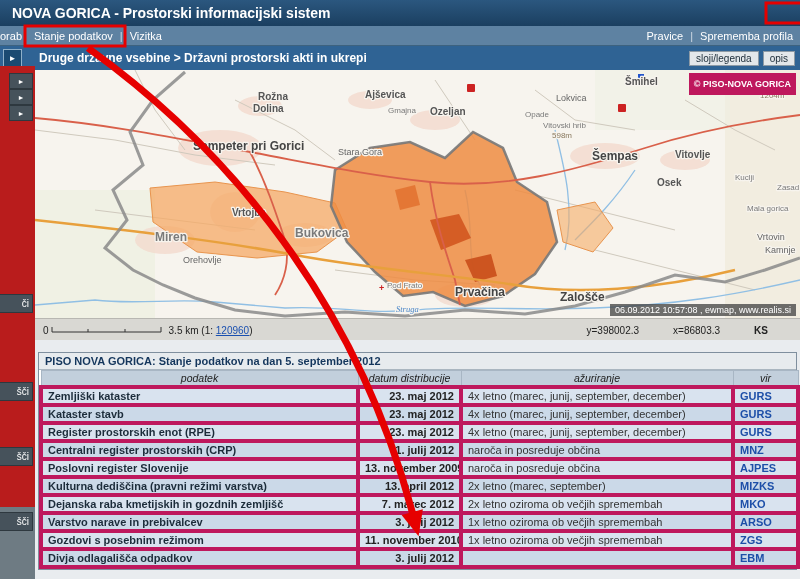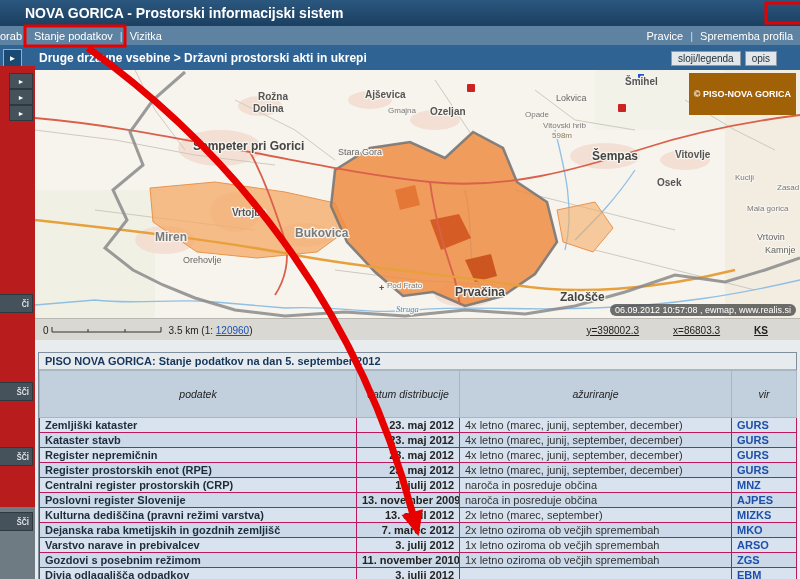--- a/index.html
+++ b/index.html
@@ -3,84 +3,84 @@
 <meta charset="utf-8">
 <style>
   html,body{margin:0;padding:0;background:#9aa3a9;}
   .screen{position:relative;width:800px;height:579px;overflow:hidden;background:#6e7b83;
           font-family:"Liberation Sans",sans-serif;-webkit-font-smoothing:antialiased;}
 
   
   .header{position:absolute;left:0;top:0;width:800px;height:26px;
           background:linear-gradient(#2b577f,#1b3f60);color:#fff;
           display:flex;align-items:center;}
-  .header .title{font-size:14px;font-weight:bold;margin-left:25px;white-space:nowrap;}
+  .header .title{font-size:14px;font-weight:bold;margin-left:12px;white-space:nowrap;}
 
   
   .menubar{position:absolute;left:0;top:26px;width:800px;height:19px;background:#5e82a2;
            display:flex;align-items:center;color:#fff;font-size:11px;border-bottom:1px solid #3d627f;}
   .menubar .mi{padding:0 7px;white-space:nowrap;cursor:default;}
   .menubar .frag{padding:0 2px 0 0;}
   .menubar .sep{color:#cfdbe5;}
   .menubar .spacer{flex:1;}
 
   
   .crumb{position:absolute;left:0;top:46px;width:800px;height:24px;background:#2f6394;
          display:flex;align-items:center;border-bottom:1px solid #1d4669;}
   .crumb-btn{width:17px;height:17px;margin-left:3px;background:#1a4a72;border:1px solid #8fb0c9;
              color:#fff;font-size:8px;display:flex;align-items:center;justify-content:center;cursor:pointer;}
   .crumb-text{color:#fff;font-weight:bold;font-size:12px;margin-left:17px;white-space:nowrap;}
-  .crumb-right{margin-left:auto;margin-right:23px;display:flex;gap:4px;}
+  .crumb-right{margin-left:auto;margin-right:5px;display:flex;gap:4px;}
   .tool-btn{background:#e3e7ea;border:1px solid #8d9aa5;font-size:10px;padding:1px 6px;
             color:#1b2b38;font-family:"Liberation Sans",sans-serif;cursor:pointer;}
 
   
   .sidebar{position:absolute;left:0;top:66px;width:35px;height:441px;background:#b91c1c;}
   .side-arrow{position:absolute;left:9px;width:22px;height:14px;background:#46525b;border:1px solid #2e383f;
               color:#fff;font-size:7px;display:flex;align-items:center;justify-content:center;cursor:pointer;}
   .side-frag{position:absolute;left:0;width:29px;height:17px;background:#46525b;border:1px solid #2e383f;border-left:none;
              color:#fff;font-size:10px;display:flex;align-items:center;justify-content:flex-end;
              padding-right:3px;cursor:pointer;}
 
   
   .map{position:absolute;left:35px;top:70px;width:765px;height:248px;background:#f7f4ee;overflow:hidden;}
   .map svg{position:absolute;left:0;top:0;}
-  .map-copyright{position:absolute;top:3px;right:4px;background:#a16207;color:#fff;
-                 font-size:9px;font-weight:bold;padding:16px 5px;}
+  .map-copyright{position:absolute;top:3px;right:4px;background:#be185d;color:#fff;
+                 font-size:9px;font-weight:bold;padding:6px 5px;}
   .map-credit{position:absolute;bottom:2px;right:4px;background:rgba(70,70,70,.78);color:#fff;
-              font-size:9px;padding:1px 5px;border-radius:6px;}
+              font-size:9px;padding:1px 5px;}
   .map text{paint-order:stroke;stroke:#f7f4ee;stroke-width:2.5px;stroke-linejoin:round;}
   .lbl-big{font:bold 12px "Liberation Sans",sans-serif;fill:#444;}
   .lbl-gray-big{font:bold 12px "Liberation Sans",sans-serif;fill:#7a7a7a;}
   .lbl-town{font:bold 10px "Liberation Sans",sans-serif;fill:#555;}
   .lbl-sm{font:9px "Liberation Sans",sans-serif;fill:#666;}
   .lbl-tiny{font:8px "Liberation Sans",sans-serif;fill:#7a7a7a;}
   .lbl-peak{font:8px "Liberation Sans",sans-serif;fill:#8a7a5f;}
   .lbl-water{font:italic 8.5px "Liberation Serif",serif;fill:#4a86c8;}
 
   
   .scalebar{position:absolute;left:35px;top:318px;width:765px;height:22px;background:#d9d8d3;
             border-top:1px solid #b8b7b2;display:flex;align-items:center;font-size:10px;color:#222;}
   .sb-zero{margin-left:8px;}
   .sb-ruler{margin-left:2px;}
   .sb-text{margin-left:6px;white-space:nowrap;}
   .sb-link{color:#1a50b0;text-decoration:underline;cursor:pointer;}
-  .sb-right{margin-left:auto;display:flex;align-items:center;text-decoration:underline;}
+  .sb-right{margin-left:auto;display:flex;align-items:center;}
   .sb-coord{margin-right:34px;white-space:nowrap;}
   .sb-crs{margin-right:32px;font-weight:bold;cursor:pointer;}
 
   
   .table-zone{position:absolute;left:35px;top:340px;width:765px;height:239px;background:#e9ecef;}
   .datatable{position:absolute;left:3px;top:12px;width:757px;border:1px solid #7f8f9e;background:#fff;}
   .tbl-title{background:#e7ebee;border-bottom:1px solid #aab6c0;font-weight:bold;font-size:11px;
              color:#14365c;padding:2px 6px;white-space:nowrap;}
   .datatable table{border-collapse:collapse;table-layout:fixed;width:100%;font-size:11px;}
   .datatable th{background:#c2cfdc;font-style:italic;font-weight:normal;font-size:10.5px;color:#222;
-                border:1px solid #a8b6c4;padding:17px 4px;height:12px;}
-  .datatable td{border:1px solid #be185d;padding:0 5px;height:14px;white-space:nowrap;overflow:hidden;}
+                border:1px solid #a8b6c4;padding:1px 4px;height:12px;}
+  .datatable td{border:4px solid #be185d;padding:0 5px;height:14px;white-space:nowrap;overflow:hidden;}
   .datatable tbody tr:nth-child(odd){background:#d9e3ef;}
   .datatable tbody tr:nth-child(even){background:#cbd9e8;}
   .c-pod{font-weight:bold;color:#1c2c3a;}
   .c-dat{text-align:right;font-weight:bold;color:#222;}
   .c-azu{color:#333;}
   .vir-link{font-weight:bold;color:#1d4fa8;cursor:pointer;text-align:right;}
   .selected{background:#2e7bce;color:#fff;padding:0 2px;}
 
   
   .annot{position:absolute;left:0;top:0;z-index:99;pointer-events:none;}
@@ -273,26 +273,20 @@
               <td class="c-azu">4x letno (marec, junij, september, december)</td>
               <td class="c-vir"><span class="vir-link">GURS</span></td>
             </tr>
           <tr>
               <td class="c-pod">Kataster stavb</td>
               <td class="c-dat"><span>23. maj 2012</span></td>
               <td class="c-azu">4x letno (marec, junij, september, december)</td>
               <td class="c-vir"><span class="vir-link">GURS</span></td>
             </tr>
           <tr>
-              <td class="c-pod">Register nepremičnin</td>
-              <td class="c-dat"><span>23. maj 2012</span></td>
-              <td class="c-azu">4x letno (marec, junij, september, december)</td>
-              <td class="c-vir"><span class="vir-link">GURS</span></td>
-            </tr>
-          <tr>
               <td class="c-pod">Register prostorskih enot (RPE)</td>
               <td class="c-dat"><span>23. maj 2012</span></td>
               <td class="c-azu">4x letno (marec, junij, september, december)</td>
               <td class="c-vir"><span class="vir-link">GURS</span></td>
             </tr>
           <tr>
               <td class="c-pod">Centralni register prostorskih (CRP)</td>
               <td class="c-dat"><span>1. julij 2012</span></td>
               <td class="c-azu">naroča in posreduje občina</td>
               <td class="c-vir"><span class="vir-link">MNZ</span></td>

